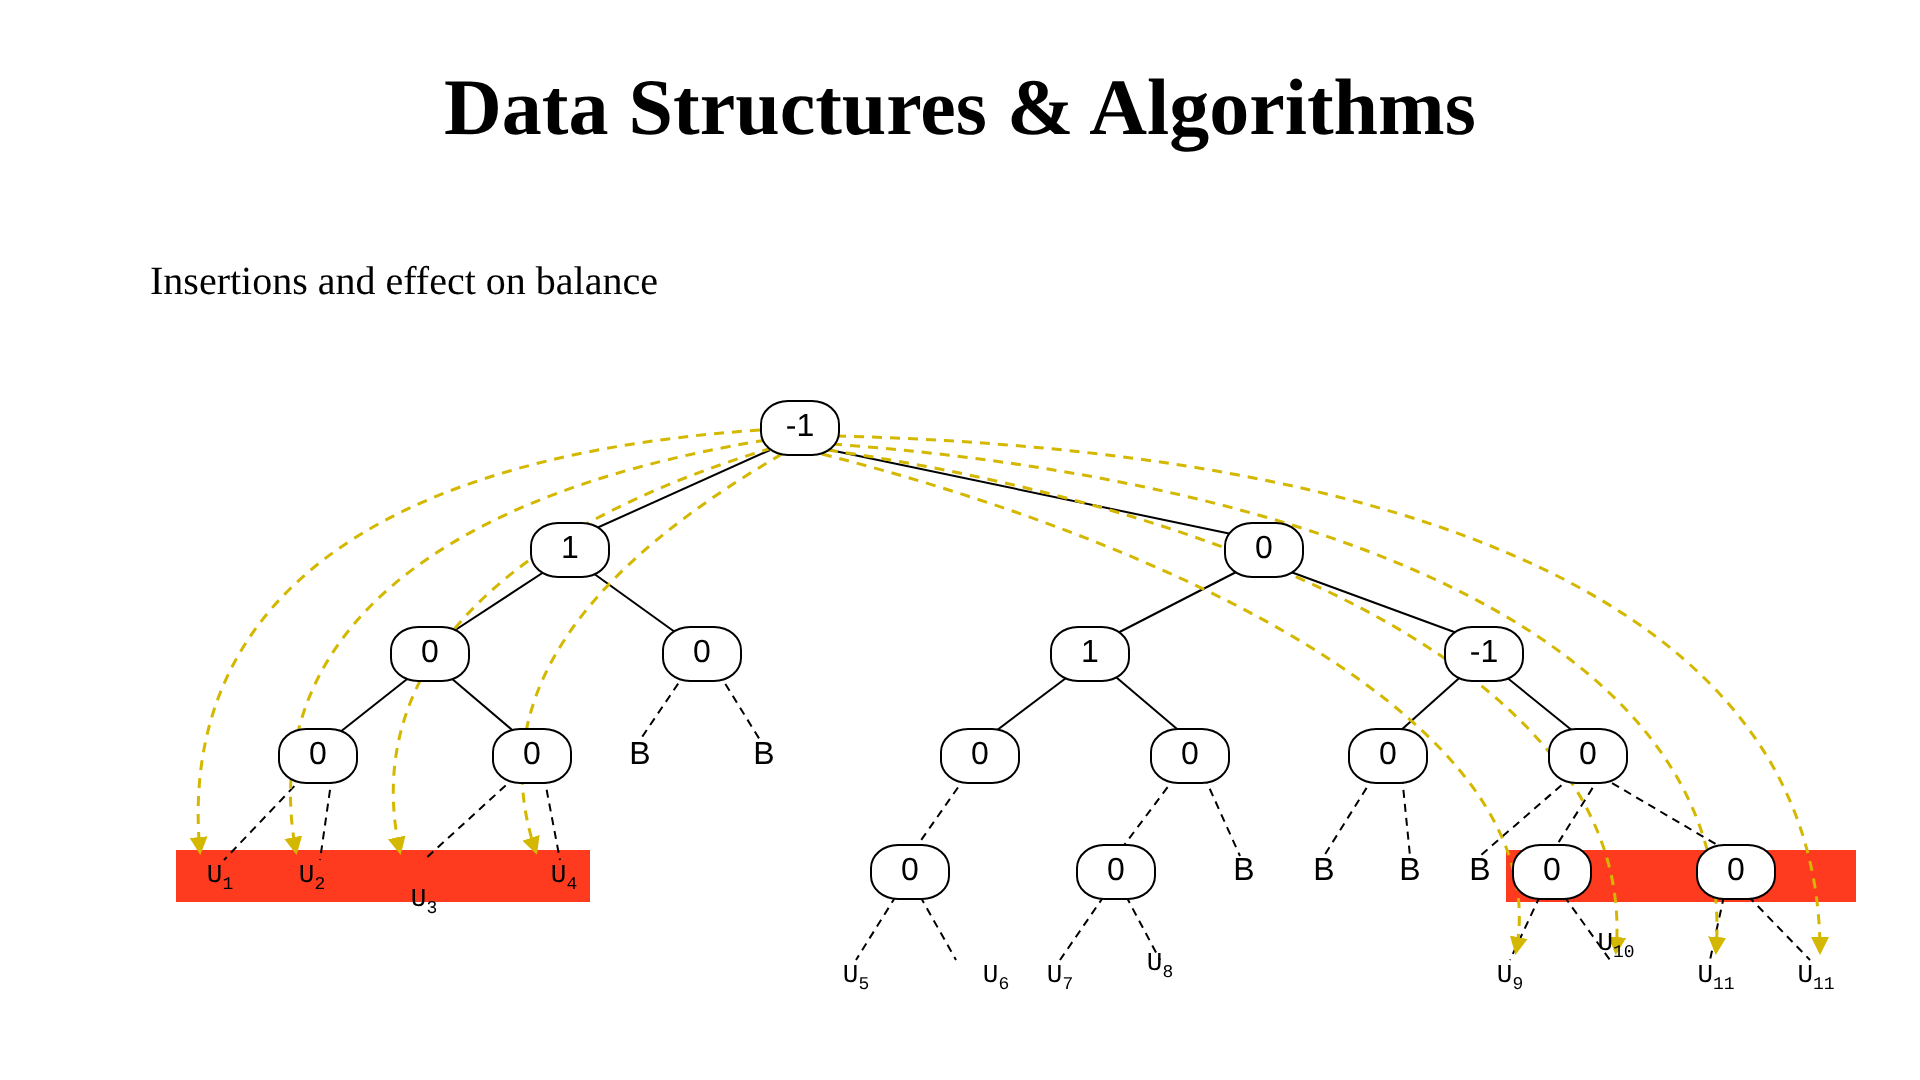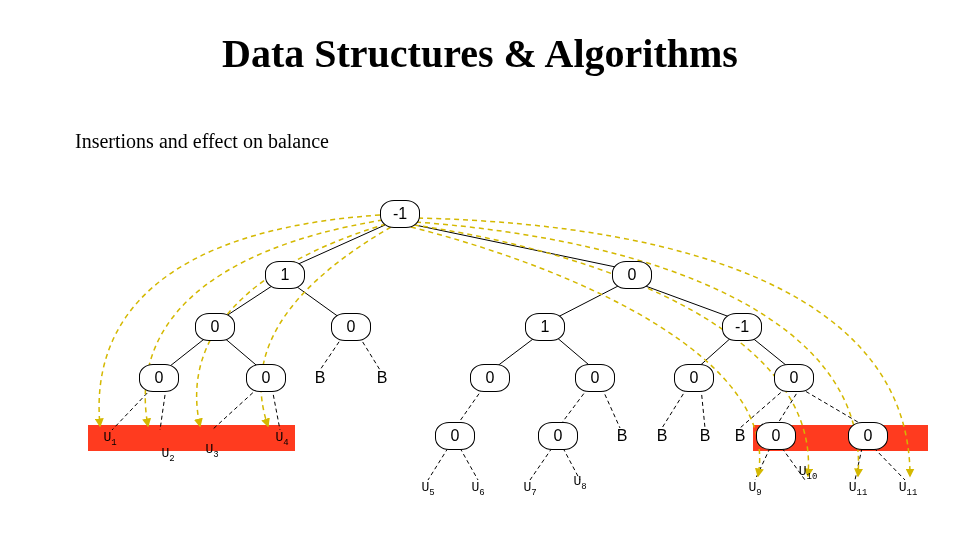--- a/index.html
+++ b/index.html
@@ -167,23 +167,23 @@
 <div class="node" style="left:455px; top:436px;">0</div>
 <div class="node" style="left:558px; top:436px;">0</div>
 <div class="bbox" style="left:622px; top:436px;">B</div>
 <div class="bbox" style="left:662px; top:436px;">B</div>
 <div class="bbox" style="left:705px; top:436px;">B</div>
 <div class="bbox" style="left:740px; top:436px;">B</div>
 <div class="node" style="left:776px; top:436px;">0</div>
 <div class="node" style="left:868px; top:436px;">0</div>
 
 <div class="ulabel" style="left:110px; top:430px;">U<sub>1</sub></div>
-<div class="ulabel" style="left:168px; top:430px;margin-top:16px;">U<sub>2</sub></div>
+<div class="ulabel" style="left:156px; top:430px;">U<sub>2</sub></div>
 <div class="ulabel" style="left:212px; top:430px;margin-top:12px;">U<sub>3</sub></div>
 <div class="ulabel" style="left:282px; top:430px;">U<sub>4</sub></div>
 <div class="ulabel" style="left:428px; top:480px;">U<sub>5</sub></div>
-<div class="ulabel" style="left:478px; top:480px;">U<sub>6</sub></div>
+<div class="ulabel" style="left:498px; top:480px;">U<sub>6</sub></div>
 <div class="ulabel" style="left:530px; top:480px;">U<sub>7</sub></div>
 <div class="ulabel" style="left:580px; top:474px;">U<sub>8</sub></div>
 <div class="ulabel" style="left:755px; top:480px;">U<sub>9</sub></div>
 <div class="ulabel" style="left:808px; top:464px;">U<sub>10</sub></div>
 <div class="ulabel" style="left:858px; top:480px;">U<sub>11</sub></div>
 <div class="ulabel" style="left:908px; top:480px;">U<sub>11</sub></div>
 
 </body></html>

